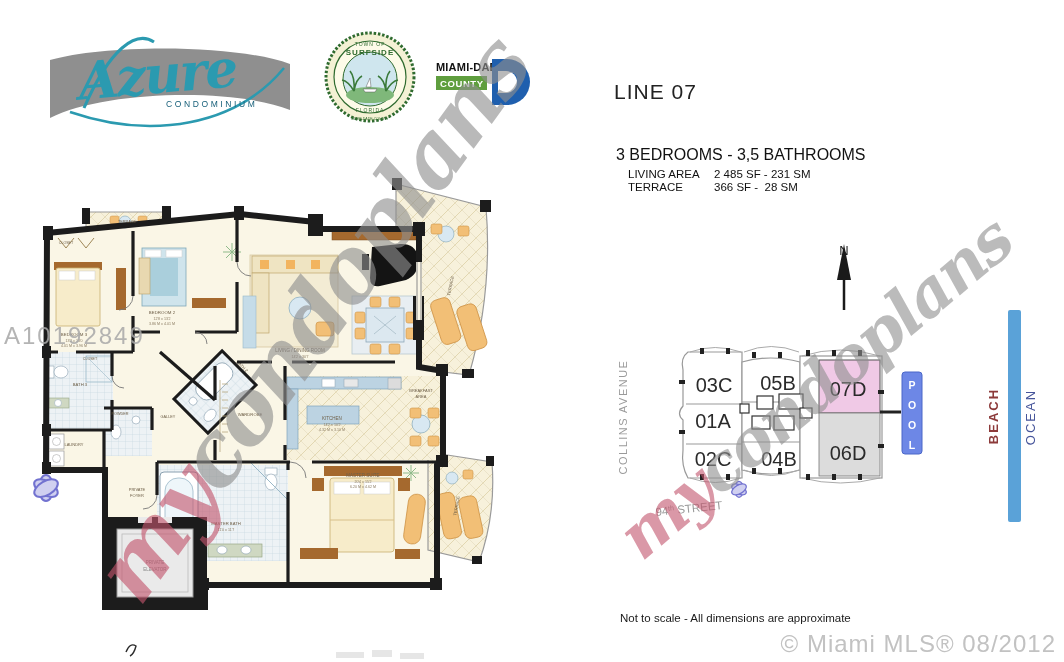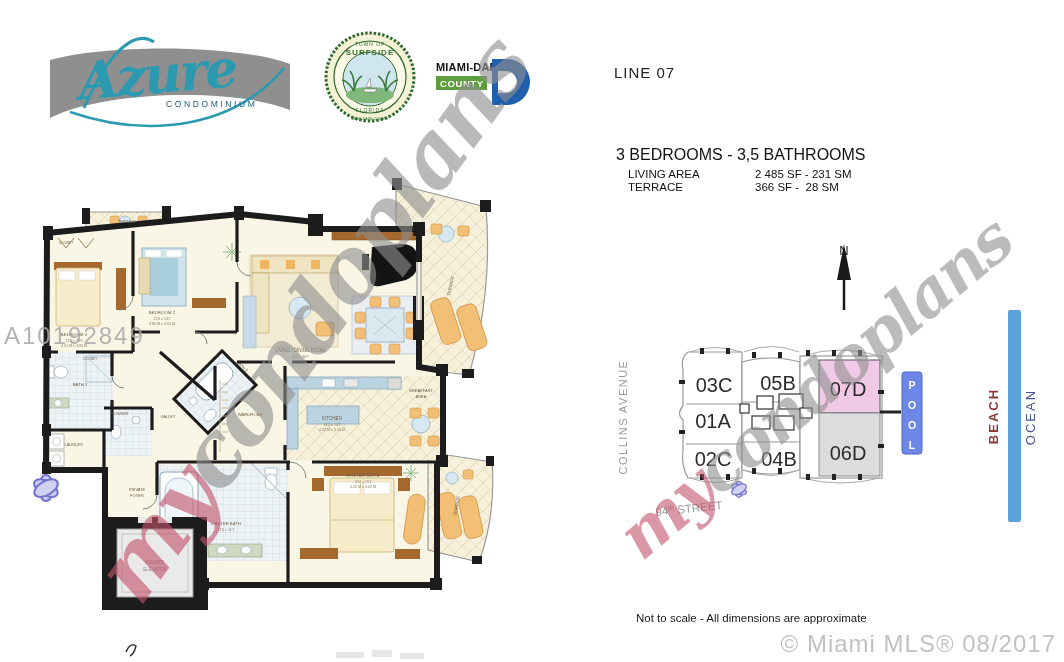--- a/index.html
+++ b/index.html
@@ -2,28 +2,28 @@
 <html><head>
 <meta charset="utf-8">
 <style>
   html,body{margin:0;padding:0;background:#fff;}
   .page{position:relative;width:1064px;height:662px;background:#ffffff;overflow:hidden;
         font-family:"Liberation Sans",sans-serif;color:#111;}
   .abs{position:absolute;}
   
   .res-title{left:612px;top:44px;font-family:"DejaVu Serif",serif;font-style:italic;
              font-weight:600;font-size:27px;letter-spacing:2px;color:#141414;}
-  .line-no{left:614px;top:64px;font-size:15px;letter-spacing:1px;color:#222;}
+  .line-no{left:614px;top:80px;font-size:21px;letter-spacing:1px;color:#222;}
   .floors{left:615px;top:106px;font-size:15px;white-space:pre;color:#222;}
   .config{left:616px;top:146px;font-size:16px;color:#111;}
   .area-row{left:616px;font-size:11.5px;color:#111;display:flex;}
   .area-row .lbl{width:86px;padding-left:12px;}
-  .area-row .val{white-space:pre;margin-left:41px;}
+  .area-row .val{white-space:pre;}
   
-  .note{left:620px;top:612px;font-size:11.5px;color:#1a1a1a;margin-left:16px;}
+  .note{left:620px;top:612px;font-size:11.5px;color:#1a1a1a;}
   .copyright{right:8px;top:630px;font-size:24px;color:#c2c2c2;letter-spacing:1px;}
   svg text{user-select:none;}
   .roomlbl{font-family:"Liberation Sans",sans-serif;fill:#6f6049;}
   .dims{font-family:"Liberation Sans",sans-serif;fill:#8a7a60;}
 </style>
 </head>
 <body>
 
 <div class="page">
 
@@ -444,15 +444,15 @@
         <ellipse cx="-12" cy="7" rx="7" ry="13" fill="#c8c8ee" stroke="#5a5ac8" stroke-width="2" transform="rotate(120)"></ellipse>
         <ellipse cx="12" cy="7" rx="7" ry="13" fill="#c8c8ee" stroke="#5a5ac8" stroke-width="2" transform="rotate(240)"></ellipse>
       </g>
       <text transform="translate(642,562) rotate(-40)" font-family="DejaVu Serif, serif" font-style="italic" font-weight="bold" font-size="64" letter-spacing="-2" opacity="0.6">
         <tspan fill="#c3556d">my</tspan><tspan fill="#8f8f8f">condoplans</tspan>
       </text>
     </g>
   </svg>
 
   <div class="abs note">Not to scale - All dimensions are approximate</div>
-  <div class="abs copyright">© Miami MLS® 08/2017</div>
+  <div class="abs copyright">© Miami MLS® 08/2012</div>
 
 </div>
 
 </body></html>

